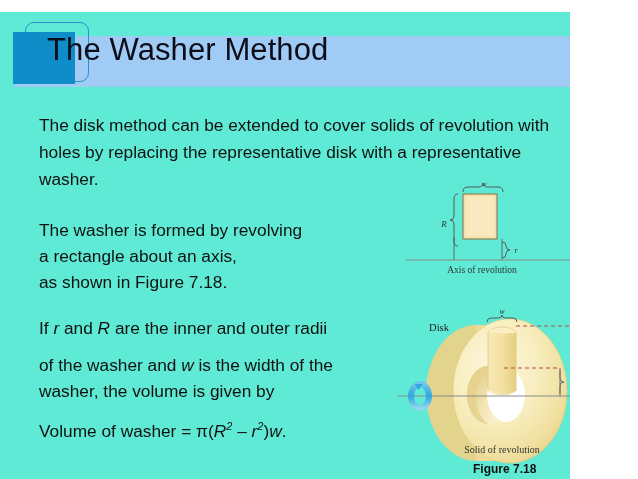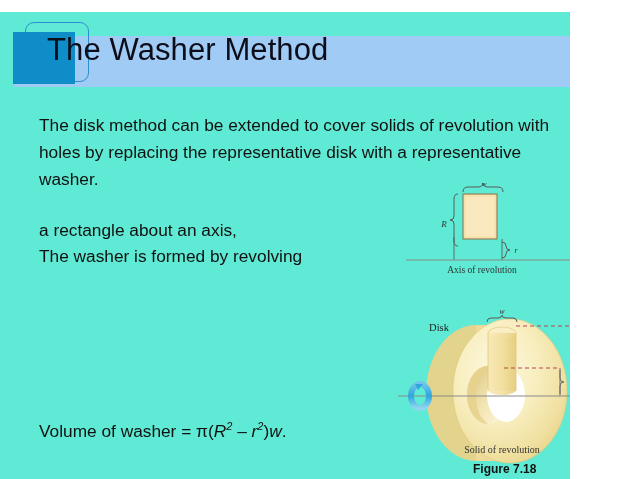--- a/index.html
+++ b/index.html
@@ -69,25 +69,29 @@
 <div class="slide">
 
   <div class="title-band"></div>
   <div class="title-outline"></div>
   <div class="title-square"></div>
   <div class="title-text">The Washer Method</div>
 
   <div class="body-text p1"><span>The disk method can be extended to cover solids of revolution with holes by replacing the representative disk with a representative </span><b class="bold">washer.</b></div>
 
   <div class="body-text p2">
+    <div>The washer is formed by revolving</div>
     <div>a rectangle about an axis,</div>
-    <div>The washer is formed by revolving</div>
+    <div>as shown in Figure 7.18.</div>
   </div>
 
   <div class="body-text p3">
+    <div class="tight"><span>If </span><i class="var">r</i><span> and </span><i class="var">R</i><span> are the inner and outer radii</span></div>
+    <div class="sp"><span>of the washer and </span><i class="var">w</i><span> is the width of the</span></div>
+    <div class="tight">washer, the volume is given by</div>
   </div>
 
   <div class="body-text p4"><span>Volume of washer = π(</span><i class="var">R</i><sup class="sq">2</sup><span> – </span><i class="var">r</i><sup class="sq">2</sup><span>)</span><i class="var">w</i><span>.</span></div>
 
   <div class="fig1">
     <svg width="232" height="108" viewBox="0 0 232 108">
 
       <path d="M57,12 q0,-5 5,-5 h10 q5,0 5,-4 q0,4 5,4 h10 q5,0 5,5" fill="none" stroke="#5b5b5b" stroke-width="1"></path>
       <text x="78" y="6" font-family="Liberation Serif, serif" font-size="7" font-style="italic" fill="#333" text-anchor="middle">w</text>
 

